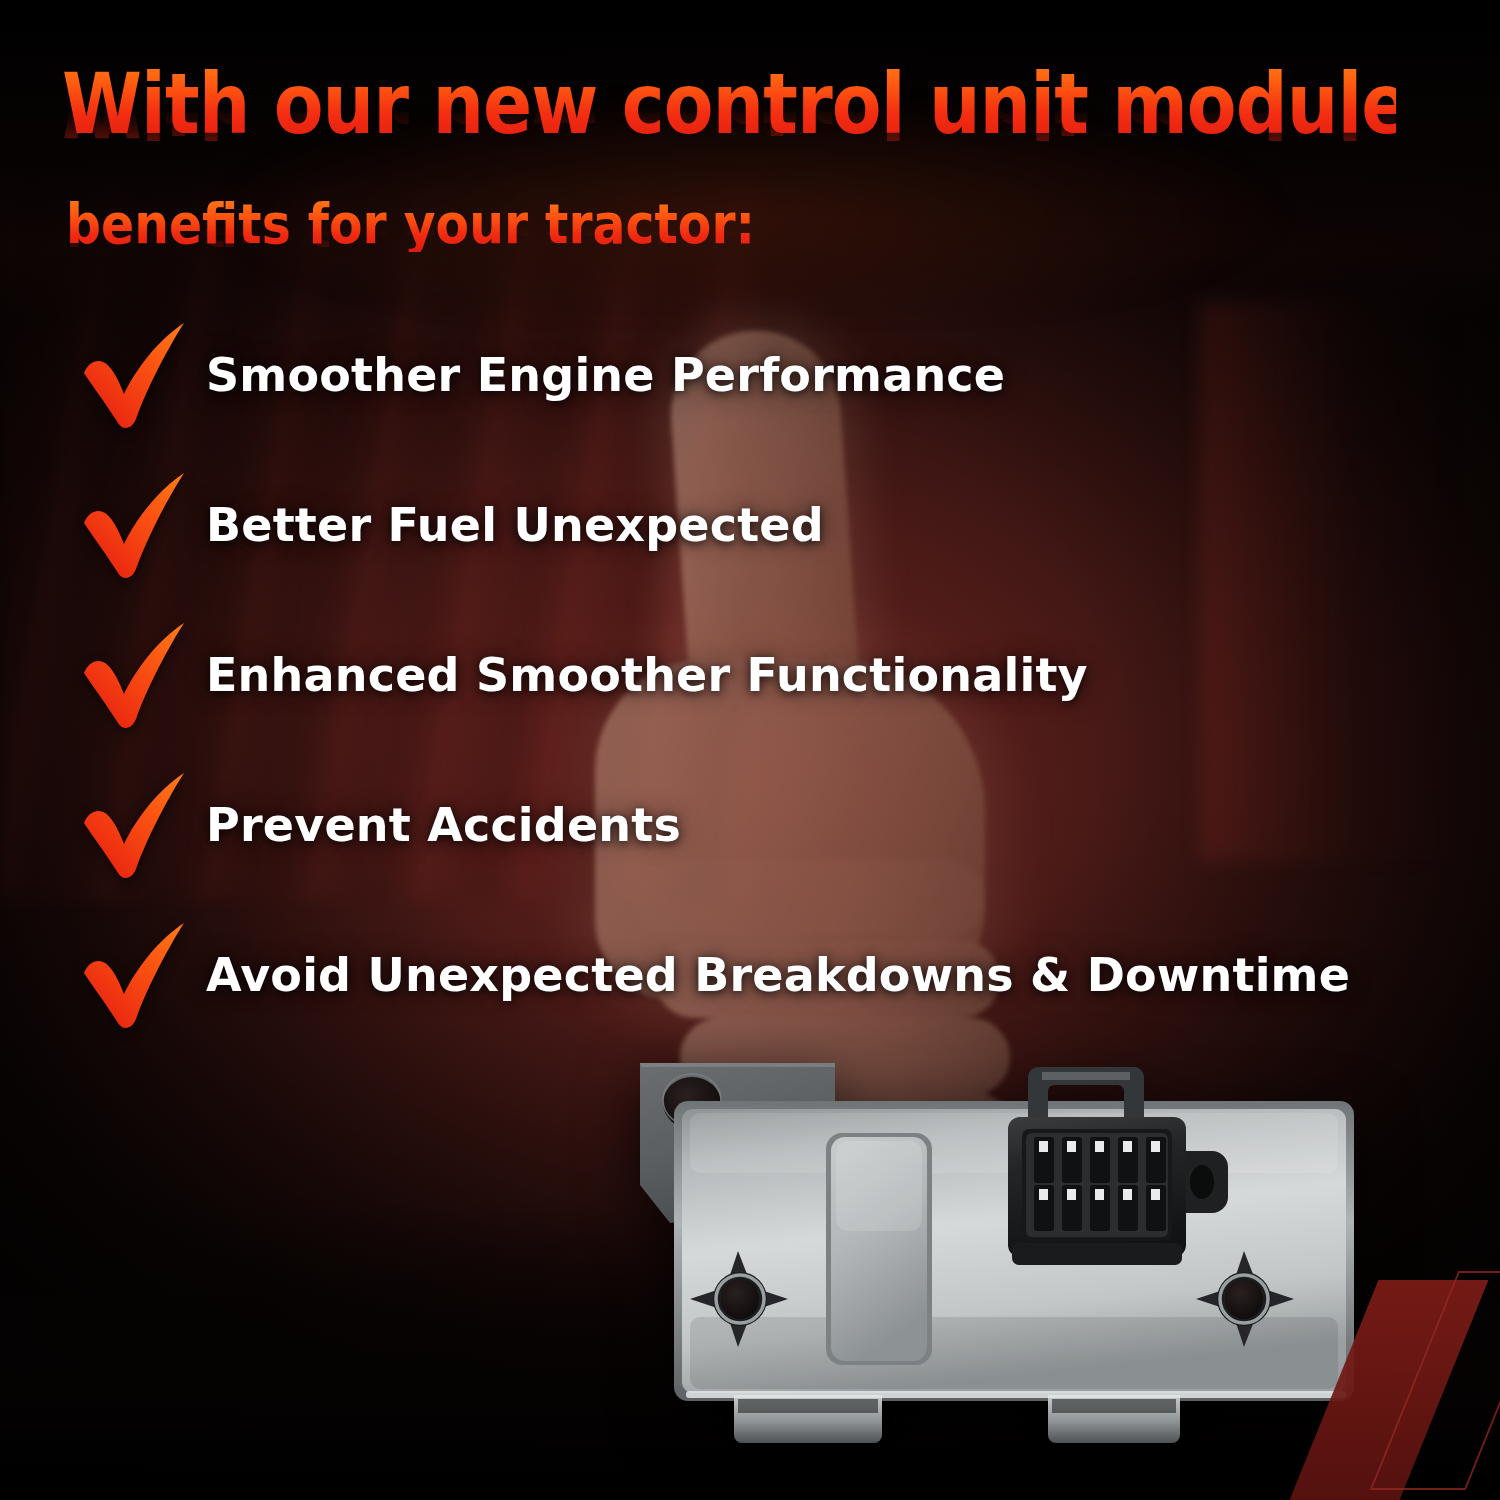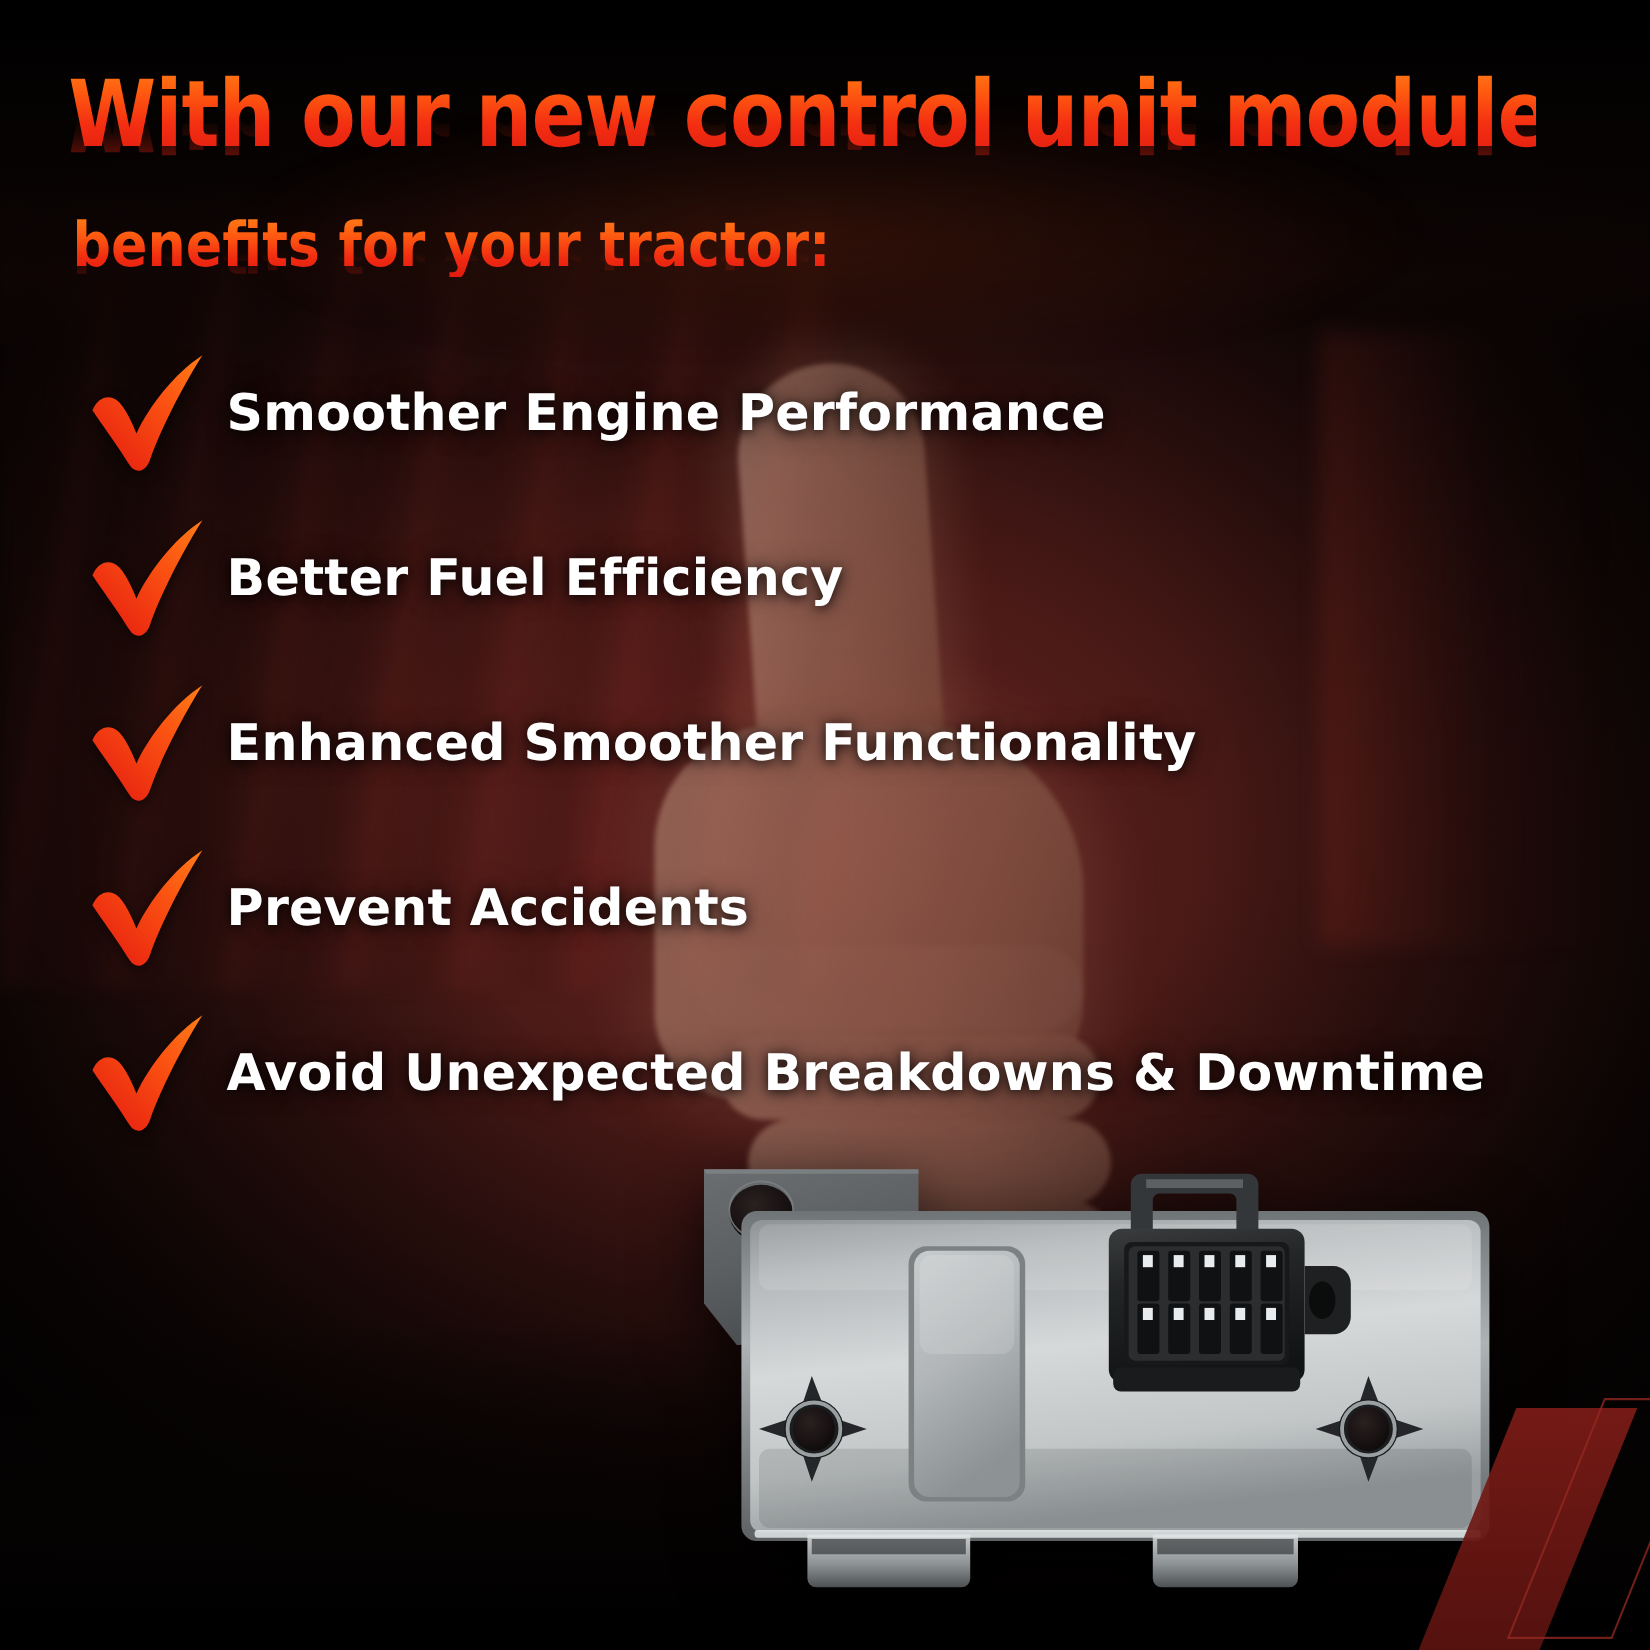--- a/index.html
+++ b/index.html
@@ -271,21 +271,21 @@
           <defs>
             <linearGradient id="ckg2" x1="1" y1="0" x2="0.1" y2="1">
               <stop offset="0%" stop-color="#ff7d18"></stop>
               <stop offset="38%" stop-color="#fb5312"></stop>
               <stop offset="100%" stop-color="#e61d10"></stop>
             </linearGradient>
           </defs>
           <path d="M6 58 C10 48 18 44 25 47 C33 50 40 64 46 79 C58 54 80 25 106 8 C92 30 70 70 58 104 C54 114 45 116 40 108 C30 92 14 70 6 58 Z" fill="url(#ckg2)"></path>
         </svg>
       </span>
-      <span class="benefit-label">Better Fuel Efficiency</span>
+      <span class="benefit-label">Better Fuel Unexpected</span>
     </div>
 
     <div class="benefit-row">
       <span class="check-icon">
         <svg viewBox="0 0 120 120" xmlns="http://www.w3.org/2000/svg">
           <defs>
             <linearGradient id="ckg3" x1="1" y1="0" x2="0.1" y2="1">
               <stop offset="0%" stop-color="#ff7d18"></stop>
               <stop offset="38%" stop-color="#fb5312"></stop>
               <stop offset="100%" stop-color="#e61d10"></stop>

